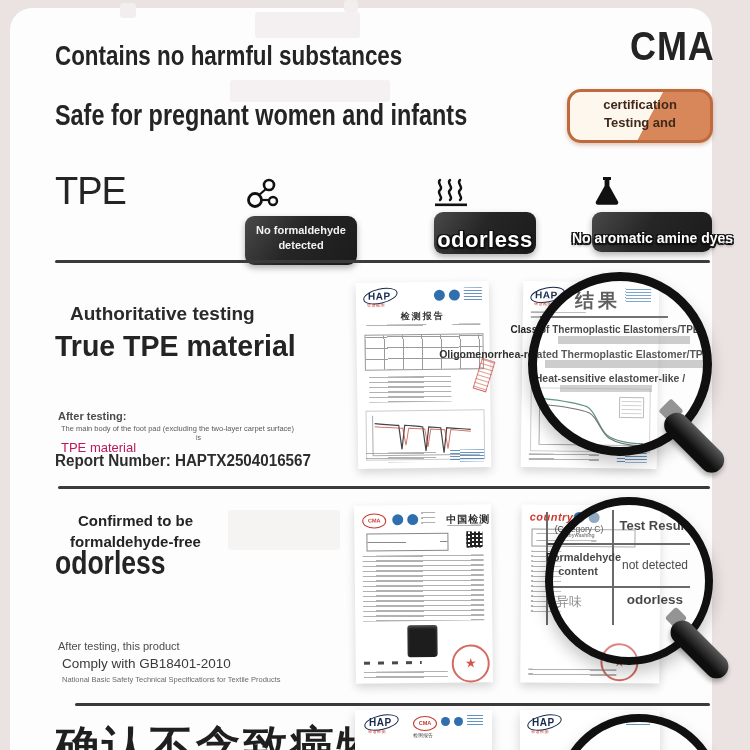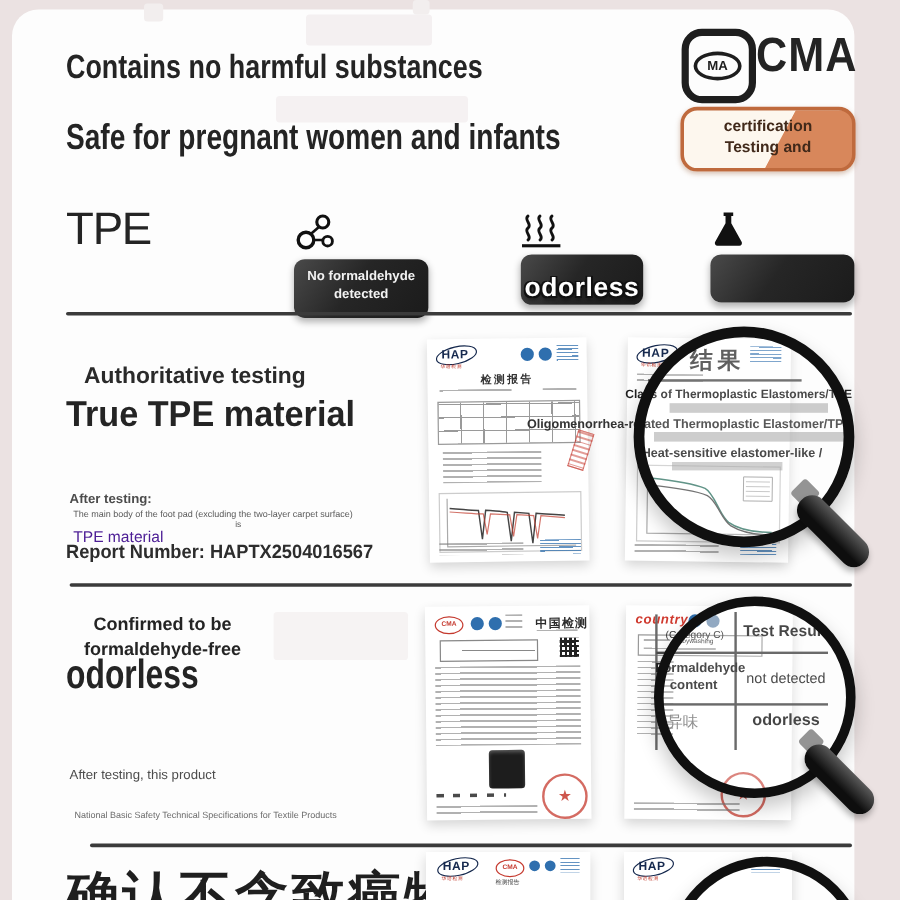--- a/index.html
+++ b/index.html
@@ -45,21 +45,21 @@
   .d1{left:55px;top:260px;width:655px;}
   .d2{left:58px;top:486px;width:652px;}
   .d3{left:75px;top:703px;width:635px;}
 
   
   .s1-sub{left:55px;top:303px;font-size:19px;font-weight:600;color:#2a2a2a;margin-left:15px;}
   .s1-title{left:55px;top:329px;font-size:30px;font-weight:bold;color:#242424;transform:scaleX(.95);}
   .s1-after{left:58px;top:410px;font-size:11px;font-weight:bold;color:#4c4c4c;}
   .s1-detail{left:61px;top:424px;font-size:7.5px;color:#5a5a5a;}
   .s1-is{left:196px;top:434px;font-size:7px;color:#5a5a5a;}
-  .s1-mat{left:61px;top:440px;font-size:13px;color:#4c1d95;}
+  .s1-mat{left:61px;top:440px;font-size:13px;color:#be185d;}
   .s1-report{left:55px;top:452px;font-size:16px;font-weight:bold;color:#2d2d2d;transform:scaleX(.95);}
 
   
   .doc{position:absolute;background:#fff;box-shadow:0 4px 10px rgba(0,0,0,.16);}
   .doc1{left:357px;top:282px;width:133px;height:186px;transform:rotate(-.8deg);}
   .doc2{left:522px;top:282px;width:136px;height:186px;transform:rotate(.8deg);}
   .doc3{left:355px;top:505px;width:137px;height:178px;transform:rotate(-.6deg);}
   .doc4{left:521px;top:505px;width:139px;height:178px;transform:rotate(.5deg);}
   .doc5{left:355px;top:710px;width:137px;height:60px;}
   .doc6{left:520px;top:710px;width:140px;height:60px;}
@@ -101,21 +101,21 @@
   .handle{position:absolute;border-radius:12px;background:linear-gradient(#5a5a5a,#0e0e0e 70%);
           transform-origin:left center;transform:rotate(45deg);box-shadow:2px 3px 5px rgba(0,0,0,.3);}
   .ferrule{position:absolute;background:#949494;border-radius:3px;transform:rotate(45deg);}
   .h1{left:668px;top:404px;width:74px;height:25px;}
   .f1{left:662px;top:402px;width:18px;height:18px;}
   .h2{left:674px;top:612px;width:72px;height:24px;}
   .f2{left:668px;top:610px;width:16px;height:16px;}
 
   .m1-head{left:575px;top:288px;font-size:19px;font-weight:bold;color:#3c3c3c;letter-spacing:4px;}
   .m1-rule{left:540px;top:316px;width:128px;height:2px;background:#555;}
-  .m1-l1{left:500px;top:324px;width:210px;font-size:10px;font-weight:bold;color:#1f1f1f;text-align:right;}
+  .m1-l1{left:500px;top:324px;width:210px;font-size:10px;font-weight:bold;color:#1f1f1f;text-align:center;}
   .m1-b1{left:558px;top:336px;width:132px;height:8px;background:#8f8f8f;opacity:.55;}
   .m1-l2{left:432px;top:348px;width:285px;font-size:10.5px;font-weight:600;color:#333;text-align:center;}
   .m1-b2{left:545px;top:360px;width:160px;height:8px;background:#8f8f8f;opacity:.55;}
   .m1-l3{left:520px;top:372px;width:180px;font-size:10.5px;font-weight:bold;color:#222;text-align:center;}
   .m1-b3{left:560px;top:385px;width:92px;height:7px;background:#8f8f8f;opacity:.5;}
 
   .m2-vline{left:612px;top:510px;width:2px;height:115px;background:#4a4a4a;}
   .m2-lline{left:546px;top:512px;width:2px;height:113px;background:#6a6a6a;}
   .m2-h1{left:547px;top:543px;width:143px;height:2px;background:#4a4a4a;}
   .m2-h2{left:547px;top:586px;width:143px;height:2px;background:#4a4a4a;}
@@ -143,23 +143,20 @@
   <div class="card"></div>
 
   <div class="ghost" style="left:255px;top:12px;width:105px;height:26px;background:#f4f0f1;"></div>
   <div class="ghost" style="left:230px;top:80px;width:160px;height:22px;background:#f5f1f2;"></div>
   <div class="ghost" style="left:228px;top:510px;width:112px;height:40px;background:#f6f3f3;"></div>
   <div class="ghost" style="left:120px;top:3px;width:16px;height:15px;background:#f2eeee;"></div>
   <div class="ghost" style="left:344px;top:0;width:14px;height:12px;background:#f2eeee;"></div>
 
   <div class="abs title1 nw cx">Contains no harmful substances</div>
   <div class="abs title2 nw cx">Safe for pregnant women and infants</div>
-  <div class="abs cma-mark">
-    <div class="cma-oval">MA</div>
-  </div>
   <div class="abs cma-text cx">CMA</div>
   <div class="abs cert-btn">
     <span>certification</span>
     <span>Testing and</span>
   </div>
 
   <div class="abs tpe-big">TPE</div>
 
   <div class="abs icon2">
     <svg width="36" height="34" viewBox="0 0 36 34">
@@ -185,20 +182,21 @@
   </div>
   <div class="badge b3"></div>
   <div class="outline-txt o3">odorless</div>
 
   <div class="abs icon4">
     <svg width="30" height="32" viewBox="0 0 30 32">
       <path d="M11 2 h8 v3 h-1.6 v6 l8.6 15.5 a2.2 2.2 0 0 1 -1.9 3.3 h-18.2 a2.2 2.2 0 0 1 -1.9 -3.3 l8.6 -15.5 v-6 h-1.6 z" fill="#111"></path>
     </svg>
   </div>
   <div class="badge b4"></div>
+  <div class="outline-txt o4 nw">No aromatic amine dyes</div>
 
   <div class="divider d1"></div>
 
   <div class="abs s1-sub nw">Authoritative testing</div>
   <div class="abs s1-title nw cx">True TPE material</div>
   <div class="abs s1-after nw">After testing:</div>
   <div class="abs s1-detail nw">The main body of the foot pad (excluding the two-layer carpet surface)</div>
   <div class="abs s1-is">is</div>
   <div class="abs s1-mat nw">TPE material</div>
   <div class="abs s1-report nw cx">Report Number: HAPTX2504016567</div>
@@ -263,20 +261,21 @@
   <div class="handle h1"></div>
 
   <div class="divider d2"></div>
 
   <div class="abs s2-sub">
     <span style="display:block">Confirmed to be</span>
     <span style="display:block">formaldehyde-free</span>
   </div>
   <div class="abs s2-title nw cx">odorless</div>
   <div class="abs s2-after nw">After testing, this product</div>
+  <div class="abs s2-comply nw">Comply with GB18401-2010</div>
   <div class="abs s2-standard nw">National Basic Safety Technical Specifications for Textile Products</div>
 
   <div class="doc doc3">
     <div class="cma-mini" style="left:8px;top:8px;">CMA</div>
     <div class="blue-dot" style="left:38px;top:9px;"></div>
     <div class="blue-dot" style="left:53px;top:9px;"></div>
     <div class="graytxt" style="left:67px;top:7px;width:14px;height:14px;"></div>
     <div class="cn-title" style="left:92px;top:8px;">中国检测</div>
     <div class="graytxt" style="left:93px;top:20px;width:34px;height:3px;"></div>
     <div class="titlebox" style="left:12px;top:28px;width:80px;height:16px;"></div>

